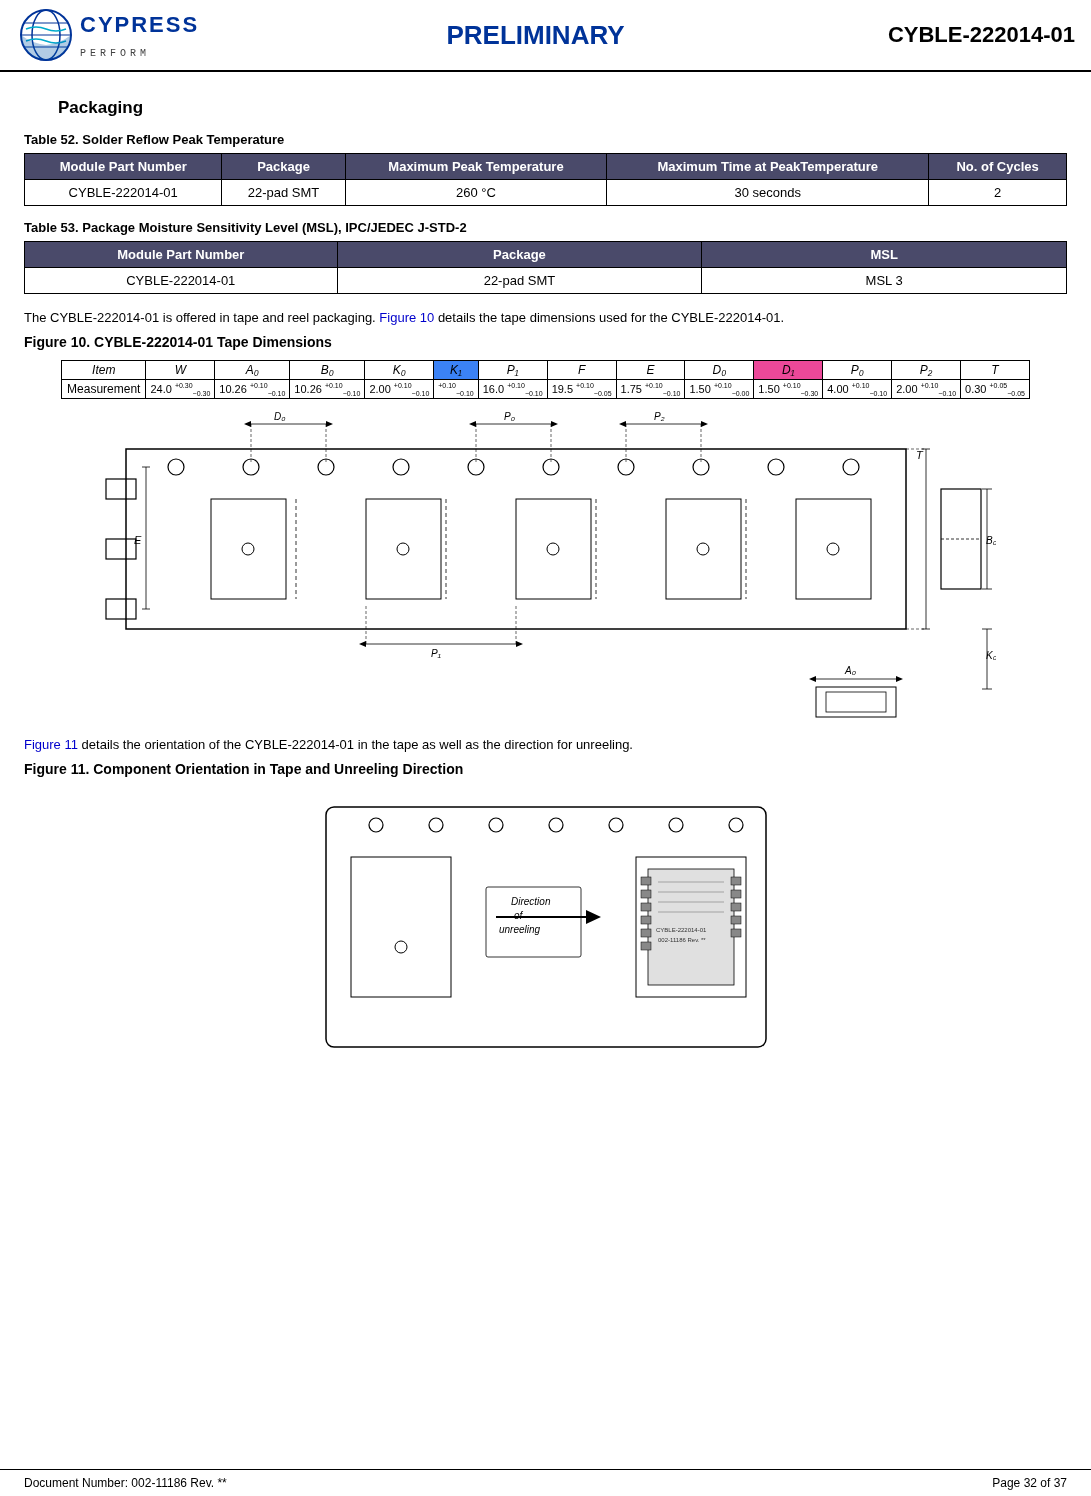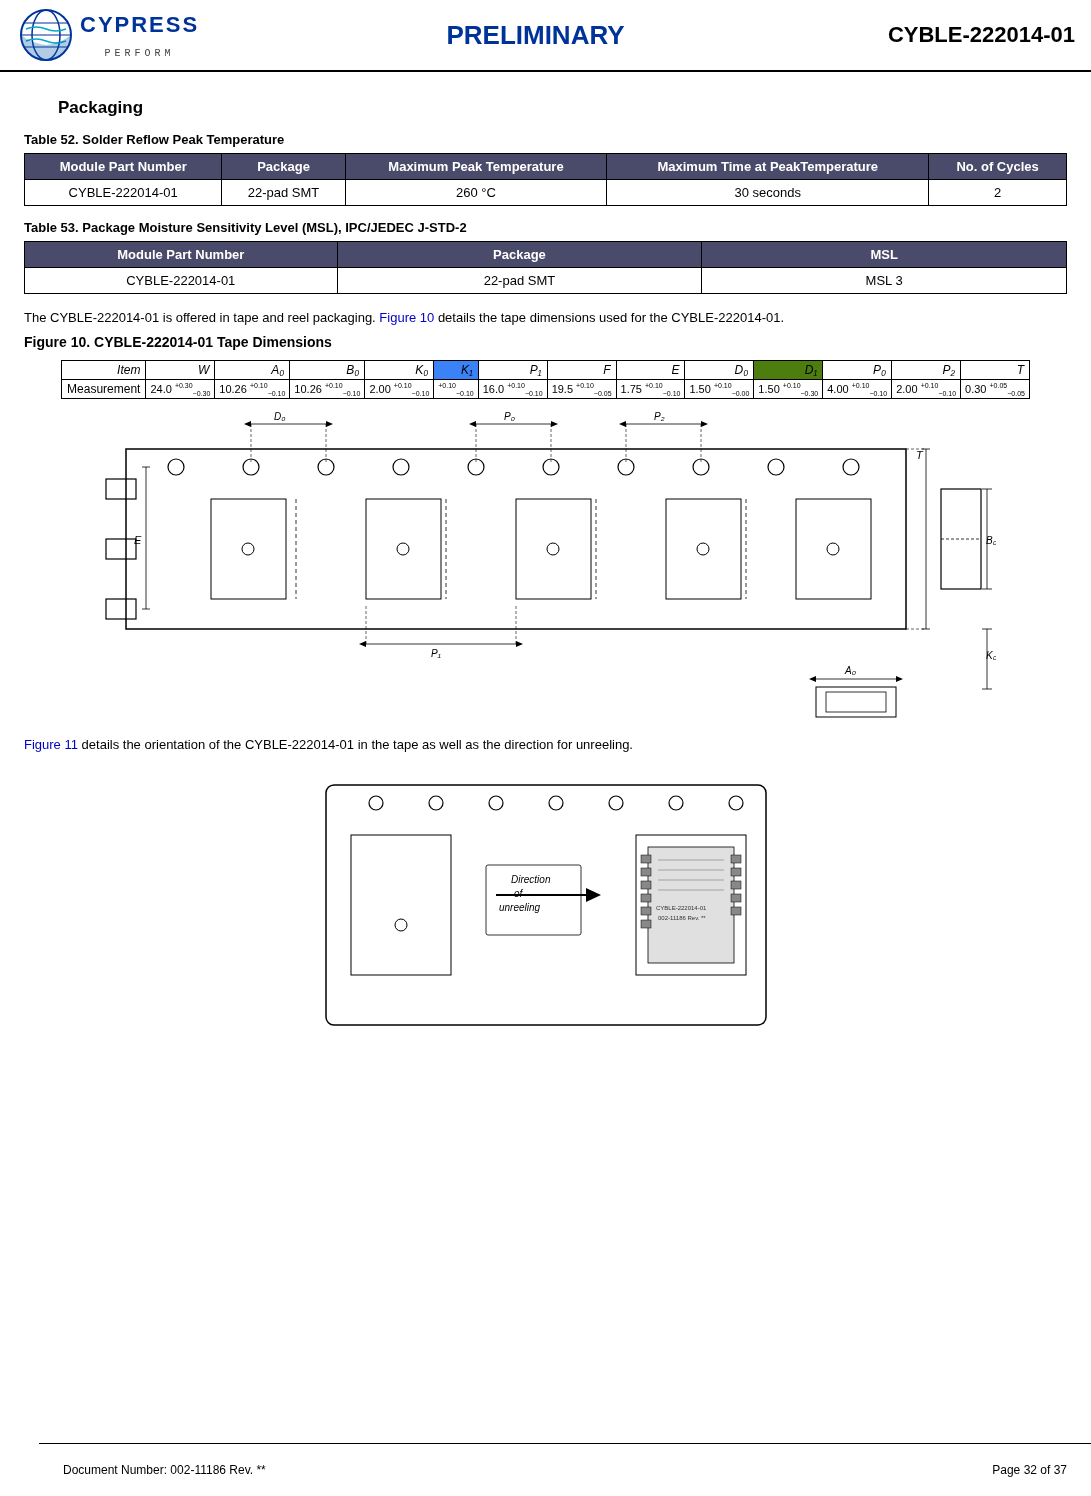--- a/index.html
+++ b/index.html
@@ -27,21 +27,20 @@
       width: 220px;
     }
     .logo-globe {
       width: 60px;
       height: 56px;
     }
     .logo-text-area {
       display: flex;
       flex-direction: column;
       margin-left: 4px;
-      text-align: center;
     }
     .logo-cypress {
       font-size: 22px;
       font-weight: bold;
       color: #003399;
       letter-spacing: 2px;
     }
     .logo-perform {
       font-size: 10px;
       letter-spacing: 4px;
@@ -124,43 +123,42 @@
 
     
     table.tape-table {
       border-collapse: collapse;
       margin: 0 auto 10px auto;
       font-size: 12px;
     }
     table.tape-table th, table.tape-table td {
       border: 1px solid #000;
       padding: 3px 6px;
-      text-align: right;
+      text-align: center;
     }
     table.tape-table th { background: #fff; font-style: italic; font-size: 13px; }
 
     
     .diagram-container {
       display: flex;
       justify-content: center;
       margin: 10px 0 16px 0;
     }
 
     
     .footer {
       border-top: 1px solid #000;
       display: flex;
       justify-content: space-between;
-      padding: 19px 24px;
+      padding: 6px 24px;
       font-size: 12px;
       position: absolute;
       bottom: 0;
       left: 0;
       right: 0;
-      margin-left: 39px;
     }
   </style>
 </head>
 <body>
 
 <div class="header">
   <div class="logo-area">
 
     <svg class="logo-globe" viewBox="0 0 60 56" xmlns="http://www.w3.org/2000/svg">
 
@@ -241,21 +239,21 @@
       <th style="font-style: italic; font-size: 12px; padding: 2px 5px; border: 1px solid rgb(0, 0, 0); font-weight: normal; background-color: rgb(255, 255, 255); color: rgb(0, 0, 0);">Item</th>
           <th style="font-style: italic; font-size: 12px; padding: 2px 5px; border: 1px solid rgb(0, 0, 0); font-weight: normal; background-color: rgb(255, 255, 255); color: rgb(0, 0, 0);">W</th>
           <th style="font-style: italic; font-size: 12px; padding: 2px 5px; border: 1px solid rgb(0, 0, 0); font-weight: normal; background-color: rgb(255, 255, 255); color: rgb(0, 0, 0);">A₀</th>
           <th style="font-style: italic; font-size: 12px; padding: 2px 5px; border: 1px solid rgb(0, 0, 0); font-weight: normal; background-color: rgb(255, 255, 255); color: rgb(0, 0, 0);">B₀</th>
           <th style="font-style: italic; font-size: 12px; padding: 2px 5px; border: 1px solid rgb(0, 0, 0); font-weight: normal; background-color: rgb(255, 255, 255); color: rgb(0, 0, 0);">K₀</th>
           <th style="font-style: italic; font-size: 12px; padding: 2px 5px; border: 1px solid rgb(0, 0, 0); font-weight: normal; background-color: #3b82f6; color: rgb(0, 0, 0);">K₁</th>
           <th style="font-style: italic; font-size: 12px; padding: 2px 5px; border: 1px solid rgb(0, 0, 0); font-weight: normal; background-color: rgb(255, 255, 255); color: rgb(0, 0, 0);">P₁</th>
           <th style="font-style: italic; font-size: 12px; padding: 2px 5px; border: 1px solid rgb(0, 0, 0); font-weight: normal; background-color: rgb(255, 255, 255); color: rgb(0, 0, 0);">F</th>
           <th style="font-style: italic; font-size: 12px; padding: 2px 5px; border: 1px solid rgb(0, 0, 0); font-weight: normal; background-color: rgb(255, 255, 255); color: rgb(0, 0, 0);">E</th>
           <th style="font-style: italic; font-size: 12px; padding: 2px 5px; border: 1px solid rgb(0, 0, 0); font-weight: normal; background-color: rgb(255, 255, 255); color: rgb(0, 0, 0);">D₀</th>
-          <th style="font-style: italic; font-size: 12px; padding: 2px 5px; border: 1px solid rgb(0, 0, 0); font-weight: normal; background-color: #4d7c0f; color: rgb(0, 0, 0);">D₁</th>
+          <th style="font-style: italic; font-size: 12px; padding: 2px 5px; border: 1px solid rgb(0, 0, 0); font-weight: normal; background-color: #ec4899; color: rgb(0, 0, 0);">D₁</th>
           <th style="font-style: italic; font-size: 12px; padding: 2px 5px; border: 1px solid rgb(0, 0, 0); font-weight: normal; background-color: rgb(255, 255, 255); color: rgb(0, 0, 0);">P₀</th>
           <th style="font-style: italic; font-size: 12px; padding: 2px 5px; border: 1px solid rgb(0, 0, 0); font-weight: normal; background-color: rgb(255, 255, 255); color: rgb(0, 0, 0);">P₂</th>
           <th style="font-style: italic; font-size: 12px; padding: 2px 5px; border: 1px solid rgb(0, 0, 0); font-weight: normal; background-color: rgb(255, 255, 255); color: rgb(0, 0, 0);">T</th>
         </tr>
     </thead>
     <tbody>
       <tr id="tape-measurement-row">
       <td style="font-size: 12px; padding: 2px 5px; border: 1px solid rgb(0, 0, 0);">Measurement</td>
           <td style="font-size: 11px; padding: 2px 4px; border: 1px solid rgb(0, 0, 0); text-align: center; white-space: nowrap;"><span>24.0 </span><sup style="font-size: 7px;">+0.30</sup><sub style="font-size: 7px;">−0.30</sub></td>
           <td style="font-size: 11px; padding: 2px 4px; border: 1px solid rgb(0, 0, 0); text-align: center; white-space: nowrap;"><span>10.26 </span><sup style="font-size: 7px;">+0.10</sup><sub style="font-size: 7px;">−0.10</sub></td>
@@ -374,20 +372,21 @@
       <line x1="886" y1="220" x2="896" y2="220" stroke="#000" stroke-width="0.8"></line>
       <line x1="886" y1="280" x2="896" y2="280" stroke="#000" stroke-width="0.8"></line>
       <line x1="891" y1="220" x2="891" y2="280" stroke="#000" stroke-width="0.8"></line>
     </svg>
   </div>
 
   <div class="para">
     <span class="fig-ref">Figure 11</span><span> details the orientation of the CYBLE-222014-01 in the tape as well as the direction for unreeling.</span>
   </div>
 
+  <div class="fig-title">Figure 11.  Component Orientation in Tape and Unreeling Direction</div>
 
   <div class="diagram-container">
     <svg width="500" height="280" viewBox="0 0 500 280" xmlns="http://www.w3.org/2000/svg">
 
       <rect x="30" y="20" width="440" height="240" fill="none" stroke="#000" stroke-width="1.5" rx="8" ry="8"></rect>
 
       <circle cx="80" cy="38" r="7" fill="none" stroke="#000" stroke-width="1.2"></circle>
       <circle cx="140" cy="38" r="7" fill="none" stroke="#000" stroke-width="1.2"></circle>
       <circle cx="200" cy="38" r="7" fill="none" stroke="#000" stroke-width="1.2"></circle>
       <circle cx="260" cy="38" r="7" fill="none" stroke="#000" stroke-width="1.2"></circle>

